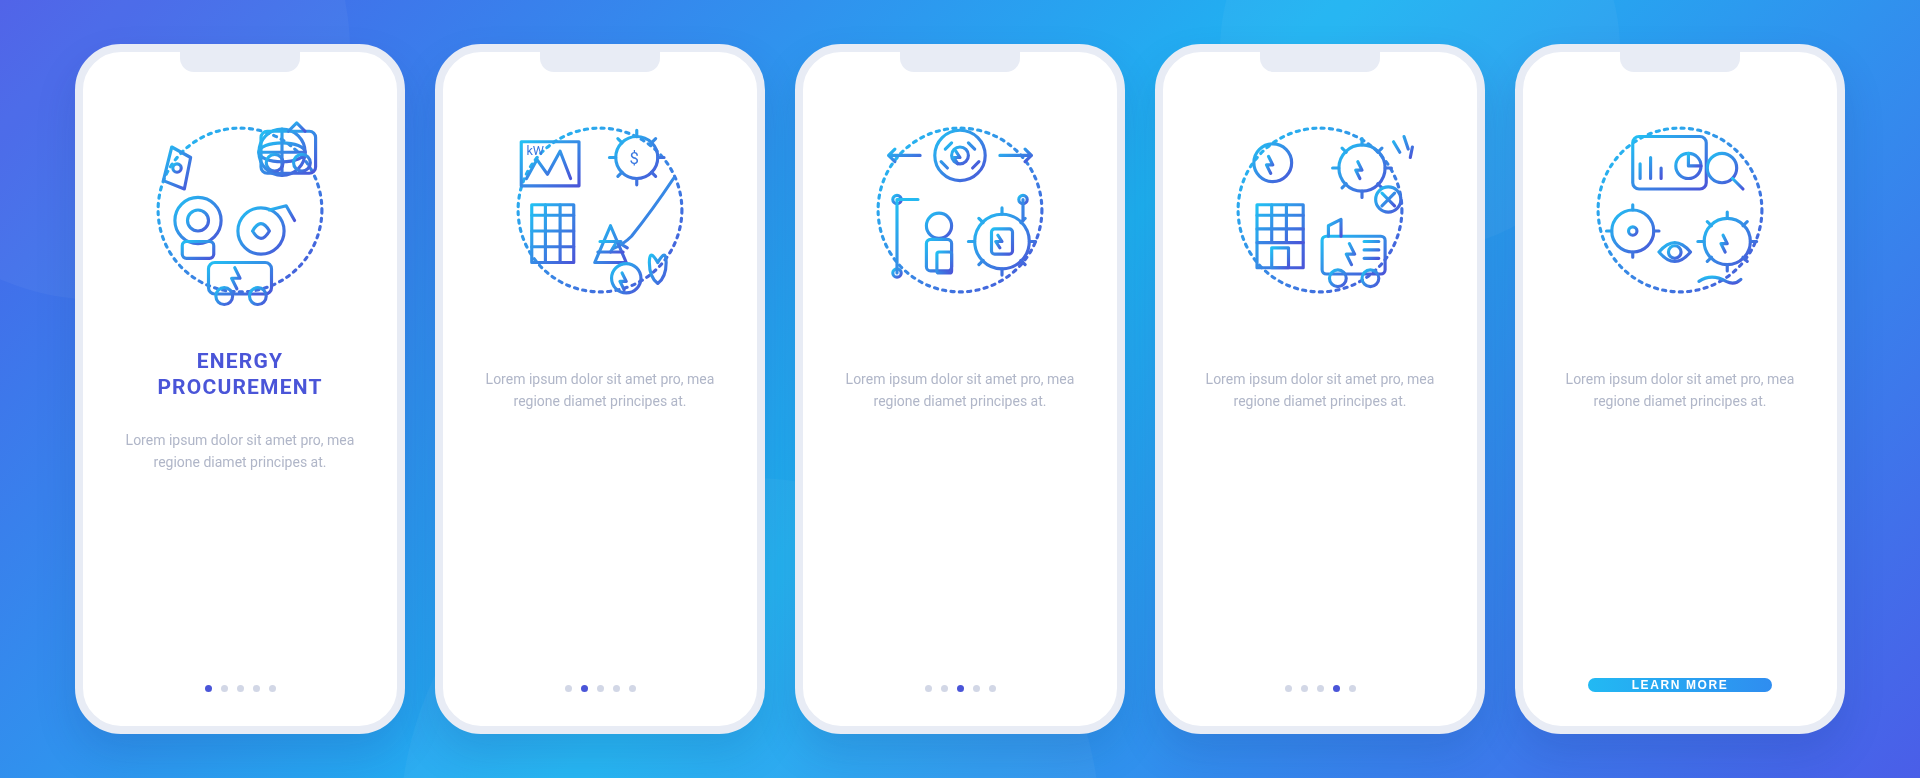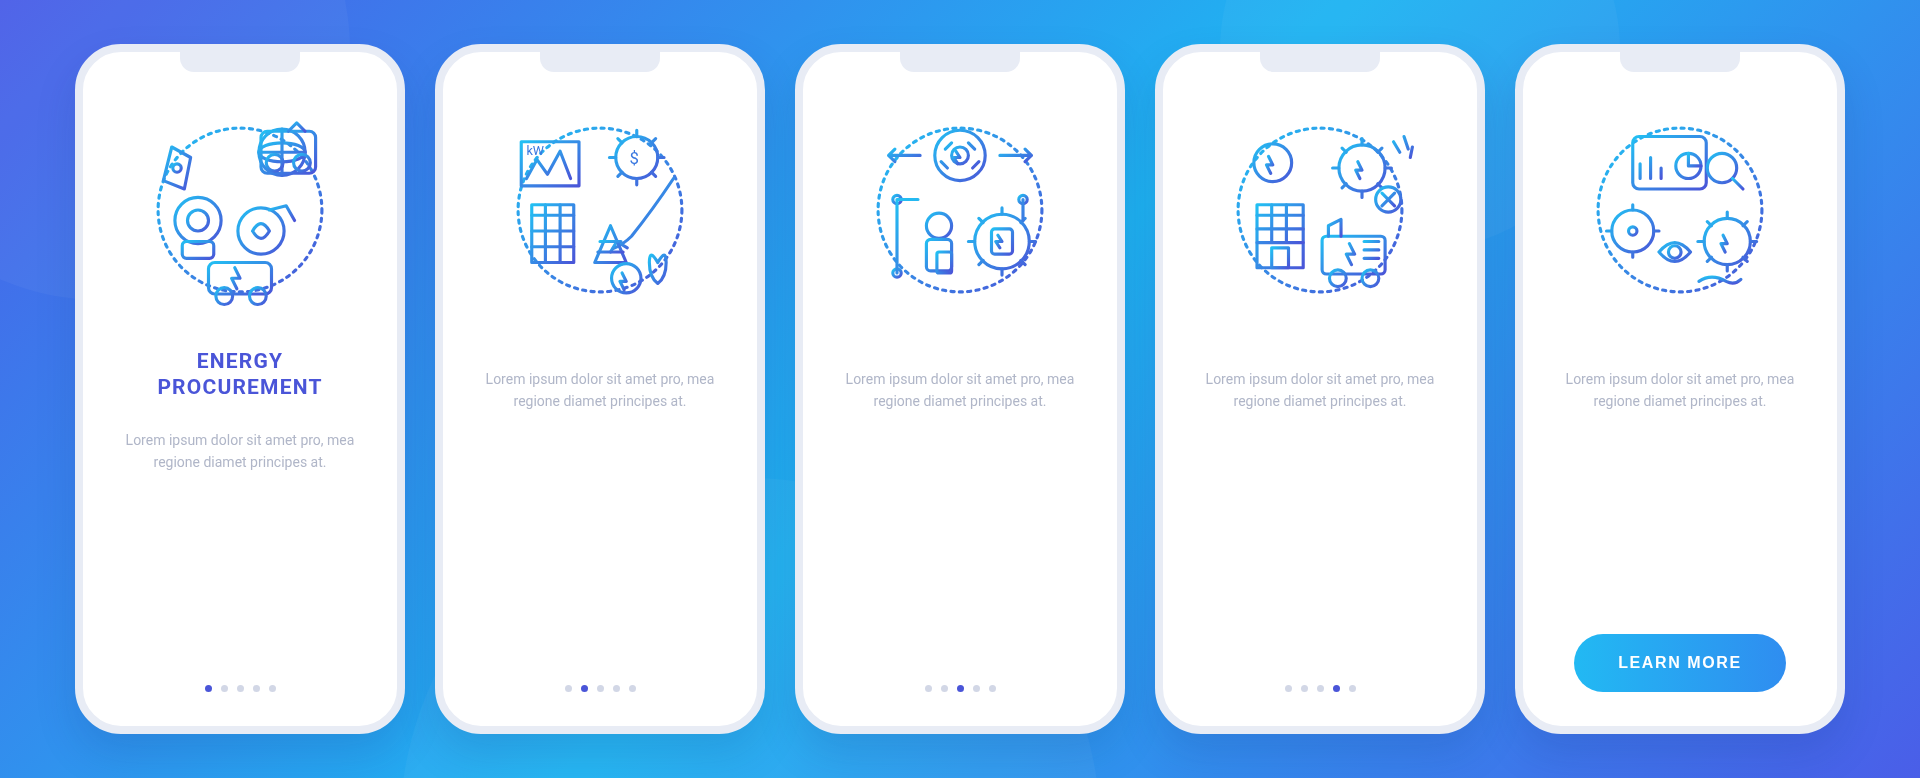--- a/index.html
+++ b/index.html
@@ -87,26 +87,26 @@
   .dot {
     width: 7px;
     height: 7px;
     border-radius: 50%;
     background: #d2d7e6;
   }
   .dot.active { background: #4a55d8; }
   .cta {
     display: block;
     margin: 0 auto 12px;
-    padding: 20px 44px;
+    padding: 0 44px;
     border: none;
     border-radius: 999px;
     background: linear-gradient(90deg, #22b9f3, #2f8df0);
     color: #fff;
-    font-size: 16px;
+    font-size: 12px;
     font-weight: 600;
     letter-spacing: 1.6px;
     cursor: pointer;
   }
 </style>
 </head>
 <body>
 
 <div class="bg-circle c1"></div>
 <div class="bg-circle c2"></div>

